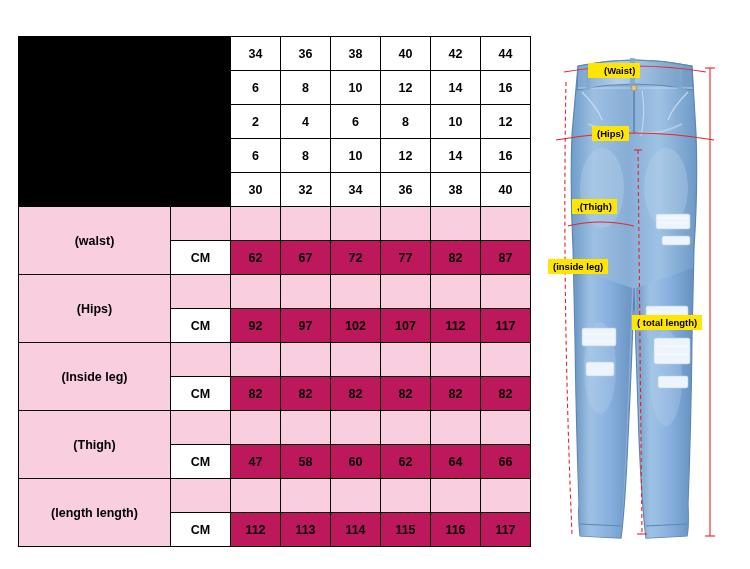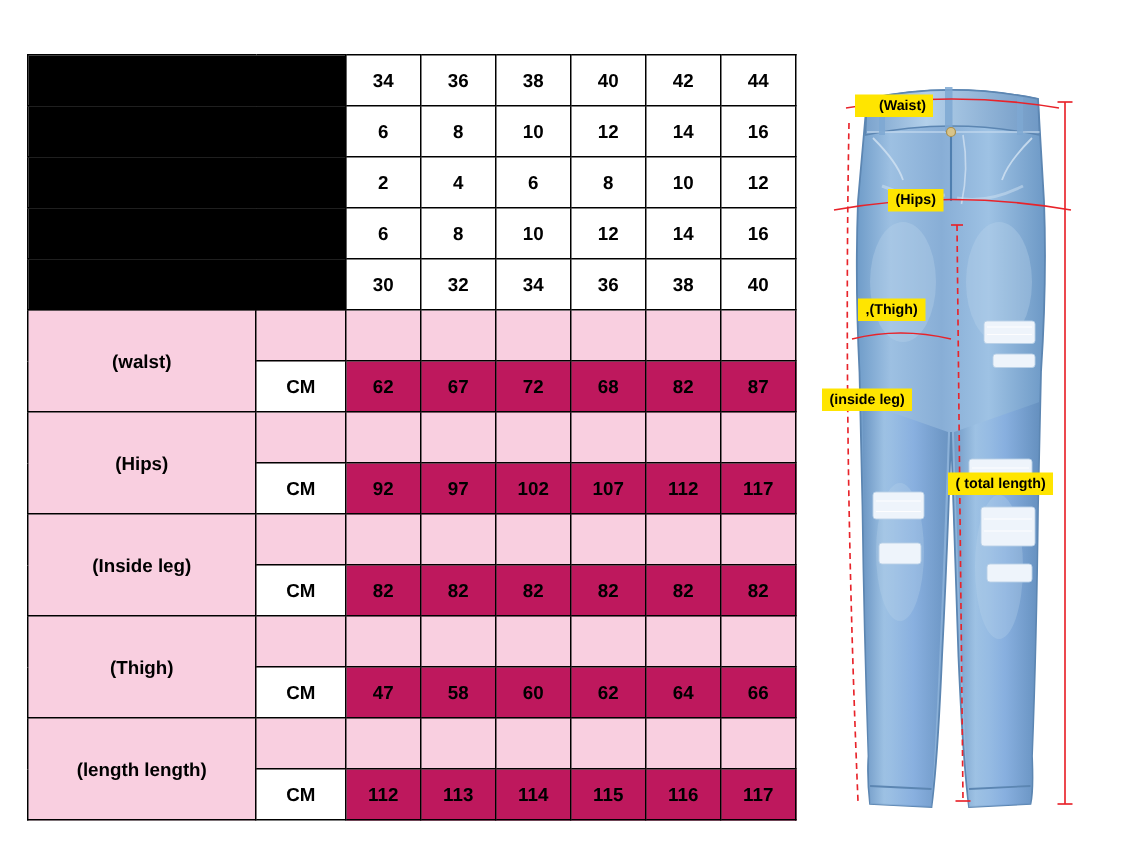--- a/index.html
+++ b/index.html
@@ -93,21 +93,21 @@
     position: absolute;
     background: #ffe500;
     color: #000;
     font-size: 9.5px;
     font-weight: bold;
     padding: 2px 5px 2px 5px;
     white-space: nowrap;
     line-height: 11px;
     border: 0;
   }
-  #cal-waist      { left: 36px;  top: 33px; padding-left: 16px; }
+  #cal-waist      { left: 54px;  top: 33px; padding-left: 16px; }
   #cal-hips       { left: 58px;  top: 96px; }
   #cal-thigh      { left: 38px;  top: 169px; }
   #cal-insideleg  { left: 14px;  top: 229px; }
   #cal-total      { left: 98px;  top: 285px; }
 </style>
 </head>
 <body>
 
 <div id="page">
 
@@ -182,21 +182,21 @@
         <td class="pink"></td>
         <td class="pink"></td>
         <td class="pink"></td>
         <td class="pink"></td>
       </tr>
       <tr class="measure-bot">
         <td class="unit">CM</td>
         <td class="val">62</td>
         <td class="val">67</td>
         <td class="val">72</td>
-        <td class="val">68</td>
+        <td class="val">77</td>
         <td class="val">82</td>
         <td class="val">87</td>
       </tr>
 
       <tr class="measure-top">
         <td class="pink-label" rowspan="2">(Hips)</td>
         <td class="pink"></td>
         <td class="pink"></td>
         <td class="pink"></td>
         <td class="pink"></td>

